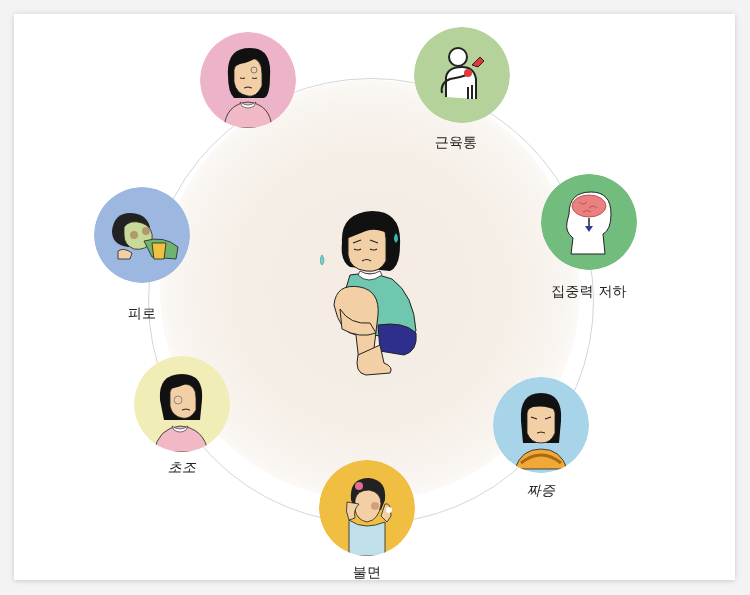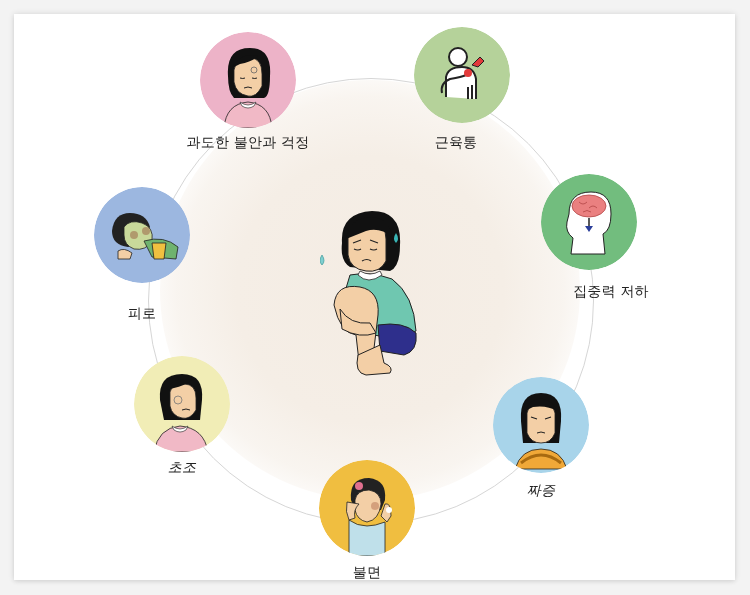--- a/index.html
+++ b/index.html
@@ -99,21 +99,20 @@
       <path d="M28 44 Q26 16 50 16 Q72 16 70 44 Q70 64 64 66 L34 66 Q28 60 28 44Z" fill="#111"></path>
       <path d="M34 38 Q36 26 50 26 Q62 26 62 42 L62 54 Q56 66 48 64 Q36 62 34 50Z" fill="#f3cfa6" stroke="#222" stroke-width="0.8"></path>
       <path d="M32 36 Q40 20 58 24 Q52 30 40 32Z" fill="#111"></path>
       <circle cx="54" cy="38" r="3" fill="none" stroke="#666" stroke-width="0.8"></circle>
       <path d="M40 46 q3 1 5 0 M52 46 q3 1 5 0" stroke="#222" stroke-width="1" fill="none"></path>
       <path d="M44 56 q4 -2 8 0" stroke="#222" stroke-width="1" fill="none"></path>
       <path d="M24 96 Q26 72 48 70 Q70 72 72 96Z" fill="#f1b9c6" stroke="#222" stroke-width="0.8"></path>
       <path d="M40 70 q8 6 16 0 l-2 4 q-6 4 -12 0Z" fill="#fff" stroke="#222" stroke-width="0.6"></path>
     </svg>
   </div>
-  <div class="label" style="left:248px; top:134px;">과도한 불안과 걱정</div>
 
   <div class="node" style="left:414px; top:27px;">
     <svg viewBox="0 0 96 96">
       <circle cx="48" cy="48" r="48" fill="#B5D29A"></circle>
       <circle cx="44" cy="30" r="9" fill="#fff" stroke="#222" stroke-width="2"></circle>
       <path d="M32 70 L32 50 Q34 40 48 40 Q60 40 62 52 L62 72" fill="#fff" stroke="#222" stroke-width="2"></path>
       <path d="M28 66 Q26 56 36 52 Q48 50 52 48" fill="none" stroke="#222" stroke-width="2"></path>
       <circle cx="54" cy="46" r="4" fill="#e23a3a"></circle>
       <path d="M58 38 L66 30 L70 34 L64 40Z" fill="#e23a3a" stroke="#222" stroke-width="1"></path>
       <path d="M54 60 L54 72 M58 58 L58 72" stroke="#222" stroke-width="2"></path>
@@ -124,21 +123,21 @@
   <div class="node" style="left:541px; top:174px;">
     <svg viewBox="0 0 96 96">
       <circle cx="48" cy="48" r="48" fill="#72BD7E"></circle>
       <path d="M28 40 Q28 18 50 18 Q70 18 70 40 Q70 56 62 60 L64 80 L30 80 L32 64 Q24 58 26 48Z" fill="#fff" stroke="#222" stroke-width="1"></path>
       <ellipse cx="48" cy="32" rx="17" ry="11" fill="#ea8080" stroke="#b24545" stroke-width="0.8"></ellipse>
       <path d="M38 28 q4 4 8 0 M48 34 q4 -4 8 0 M42 38 q4 -3 8 0" stroke="#b24545" stroke-width="0.8" fill="none"></path>
       <path d="M48 44 L48 54" stroke="#222" stroke-width="1.5"></path>
       <path d="M44 52 L48 58 L52 52Z" fill="#2b3f9a"></path>
     </svg>
   </div>
-  <div class="label" style="left:589px; top:283px;margin-left:22px;">집중력 저하</div>
+  <div class="label" style="left:589px; top:283px;">집중력 저하</div>
 
   <div class="node" style="left:493px; top:377px;">
     <svg viewBox="0 0 96 96">
       <circle cx="48" cy="48" r="48" fill="#A8D4EA"></circle>
       <path d="M28 44 Q26 16 48 16 Q70 16 68 44 L66 66 L30 66Z" fill="#111"></path>
       <path d="M34 36 Q36 26 48 26 Q60 26 62 36 L62 56 Q58 66 48 66 Q38 66 34 56Z" fill="#f3cfa6" stroke="#222" stroke-width="0.8"></path>
       <path d="M32 34 Q38 20 50 22 Q60 24 64 34 Q54 28 40 30Z" fill="#111"></path>
       <path d="M38 40 l6 2 M52 42 l6 -2" stroke="#222" stroke-width="1.2"></path>
       <path d="M44 56 q4 -2 8 0" stroke="#222" stroke-width="1" fill="none"></path>
       <path d="M22 92 Q28 72 48 72 Q68 72 74 92Z" fill="#f0a838" stroke="#222" stroke-width="0.8"></path>

